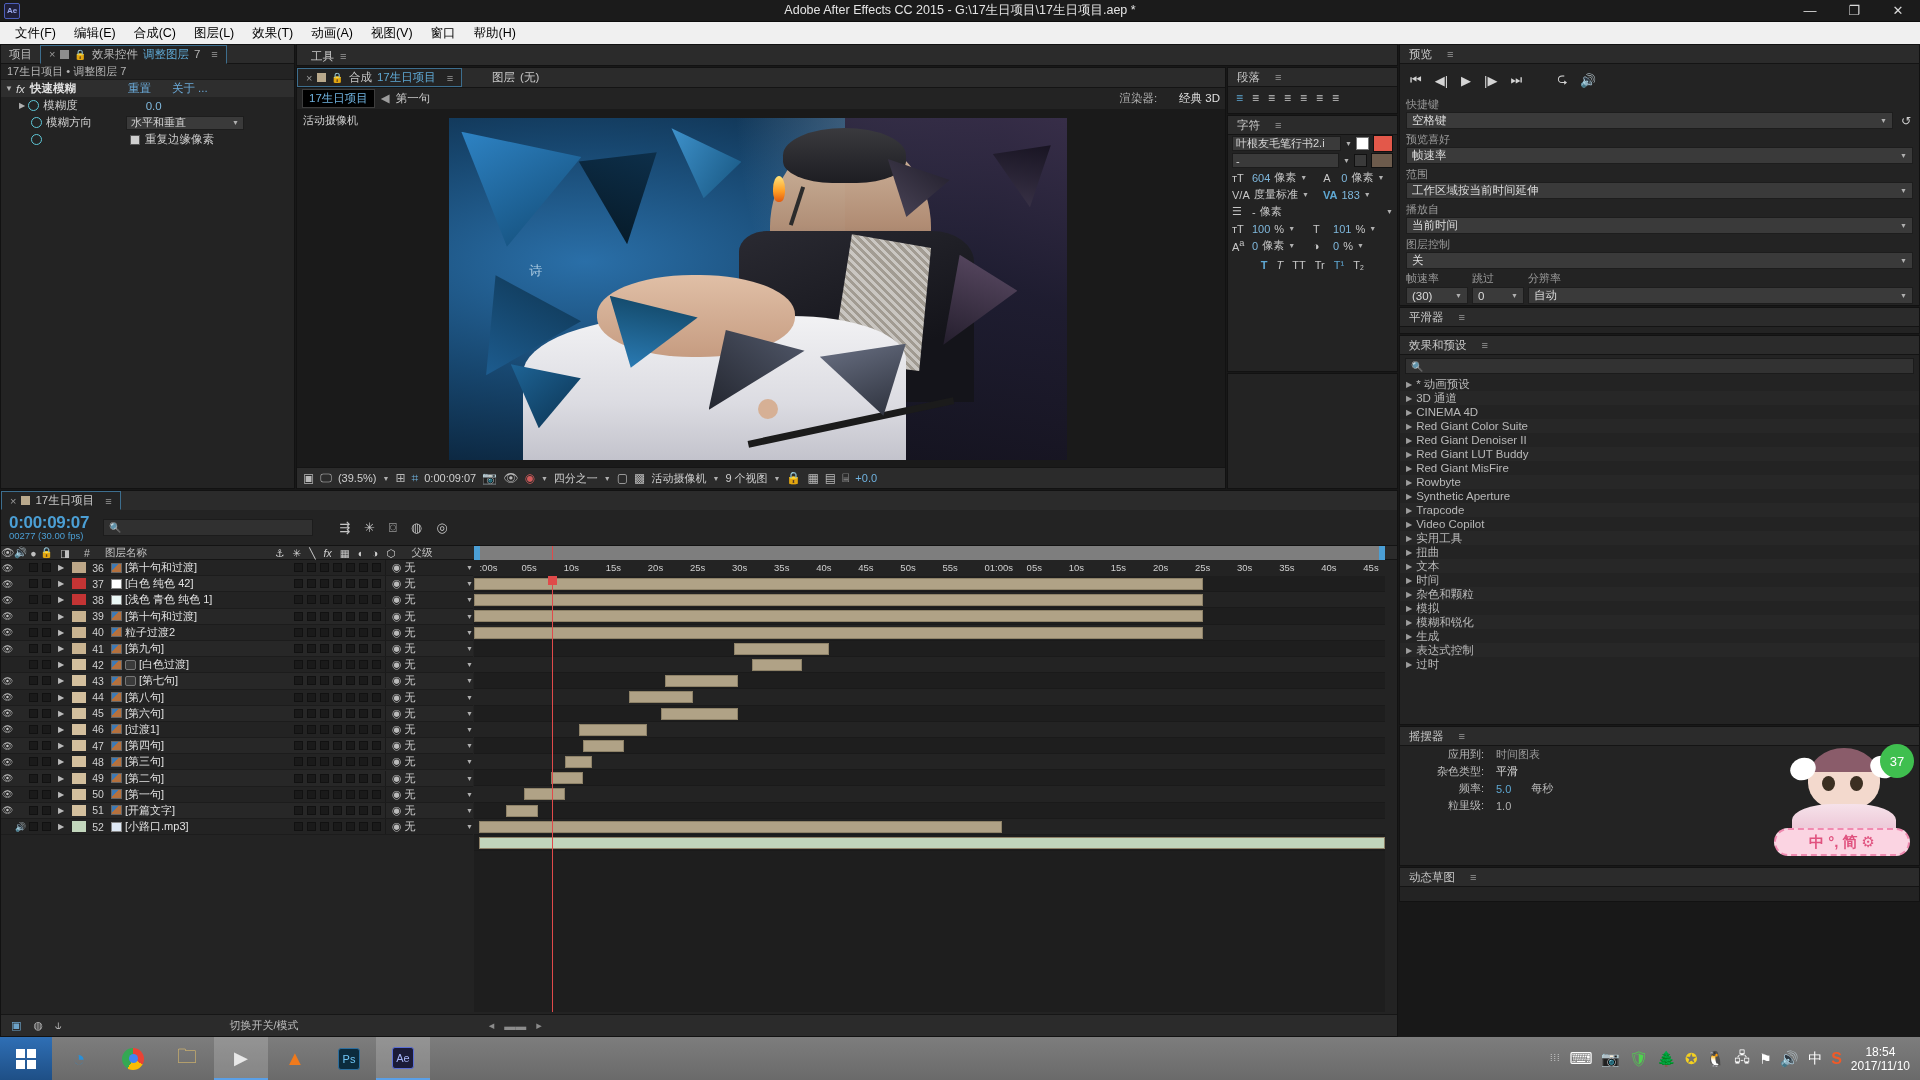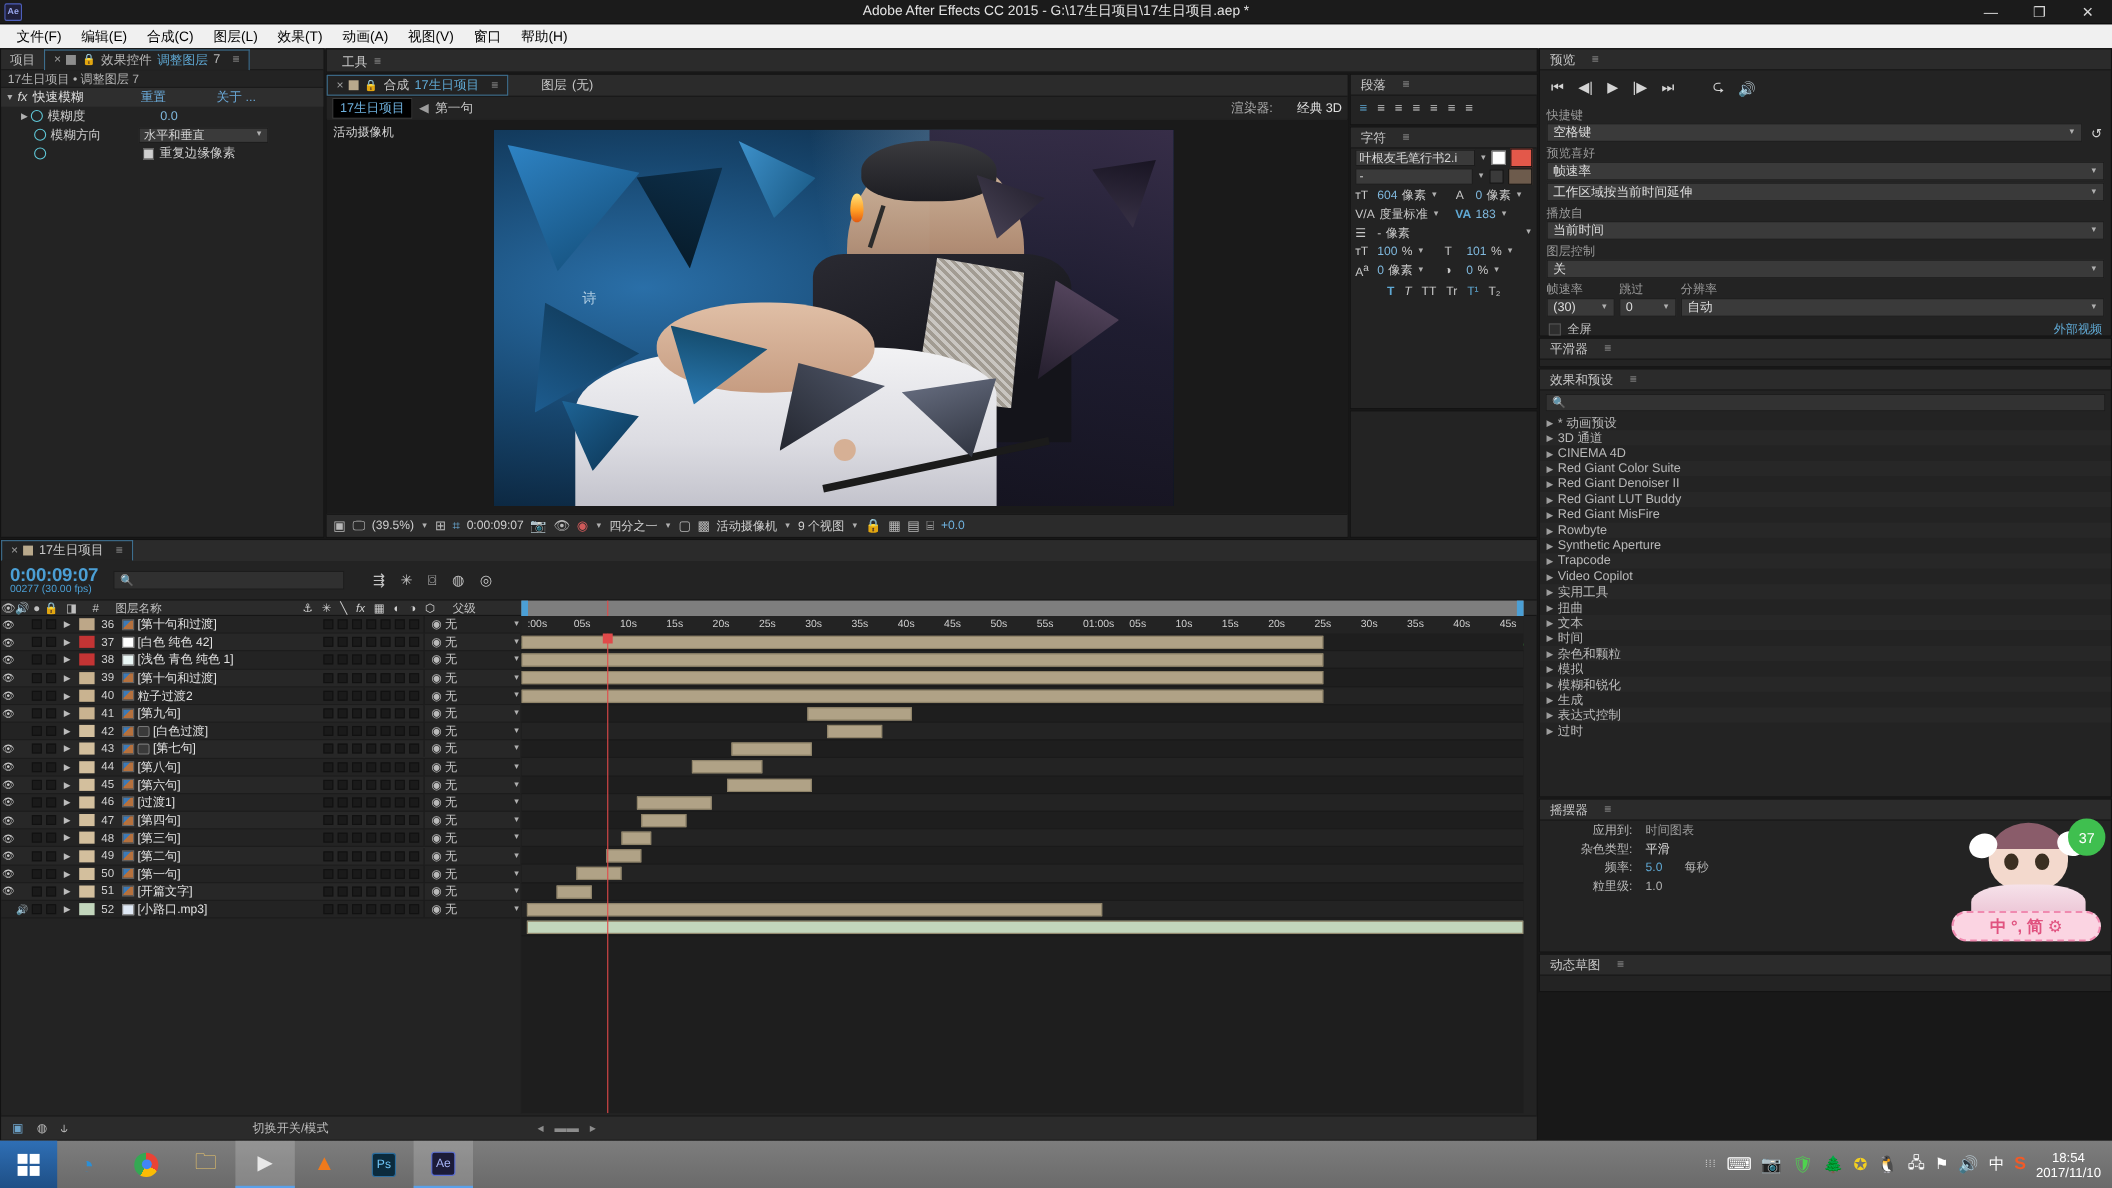--- a/index.html
+++ b/index.html
@@ -36,21 +36,21 @@
   .hamb { margin-left:6px; color:#9b9b9b; font-size:11px; }
   .xbtn { color:#9b9b9b; font-size:11px; }
   .swatch { width:9px;height:9px;display:inline-block; }
   .accent { color:#5fa8d3; }
 
   
   #fx-panel { left:0; top:0; width:295px; height:445px; }
   #fx-crumb { height:16px; background:#232323; font-size:11px; color:#b5b5b5;
      display:flex;align-items:center; padding-left:6px; border-bottom:1px solid #1a1a1a;}
   .fxrow { height:17px; display:flex; align-items:center; font-size:11.5px; padding-left:4px; }
-  .fxname { font-weight:normal; color:#e0e0e0; }
+  .fxname { font-weight:bold; color:#e0e0e0; }
   .tri { color:#b0b0b0; font-size:8px; margin-right:3px; }
   .stopwatch { width:11px;height:11px;border:1.5px solid #5fc8d8;border-radius:50%;
      display:inline-block;margin-right:4px;position:relative;}
   .lbl { color:#cdcdcd; }
   .val { color:#7fb8dd; }
   .link { color:#6aa9d8; }
   .ddown { background:#3a3a3a; border:1px solid #1d1d1d; height:14px; display:flex;
      align-items:center; padding:0 4px; font-size:11px; color:#d5d5d5; }
 
   
@@ -205,21 +205,21 @@
         <span class="hamb">≡</span>
       </div>
     </div>
     <div id="fx-crumb">17生日项目 • 调整图层 7</div>
 
     <div class="fxrow" style="background:#2e2e2e;">
       <span class="tri">▼</span>
       <span style="font-style:italic;margin-right:5px;color:#d8d8d8;">fx</span>
       <span class="fxname">快速模糊</span>
       <span class="link" style="margin-left:52px;">重置</span>
-      <span class="link" style="margin-left:46px;">关于 ...</span>
+      <span class="link" style="margin-left:21px;">关于 ...</span>
     </div>
 
     <div class="fxrow" style="padding-left:18px;">
       <span class="tri">▶</span>
       <span class="stopwatch"></span>
       <span class="lbl">模糊度</span>
       <span class="val" style="margin-left:68px;">0.0</span>
     </div>
 
     <div class="fxrow" style="padding-left:30px;">
@@ -460,20 +460,21 @@
         <span>空格键</span>
         <span class="caret">▼</span>
       </div>
       <span style="margin:0 8px 2px 2px;color:#cfcfcf;">↺</span>
     </div>
     <div class="plabel">预览喜好</div>
     <div class="pselect">
       <span>帧速率</span>
       <span class="caret">▼</span>
     </div>
+    <div class="plabel">范围</div>
     <div class="pselect">
       <span>工作区域按当前时间延伸</span>
       <span class="caret">▼</span>
     </div>
     <div class="plabel">播放自</div>
     <div class="pselect">
       <span>当前时间</span>
       <span class="caret">▼</span>
     </div>
     <div class="plabel">图层控制</div>

